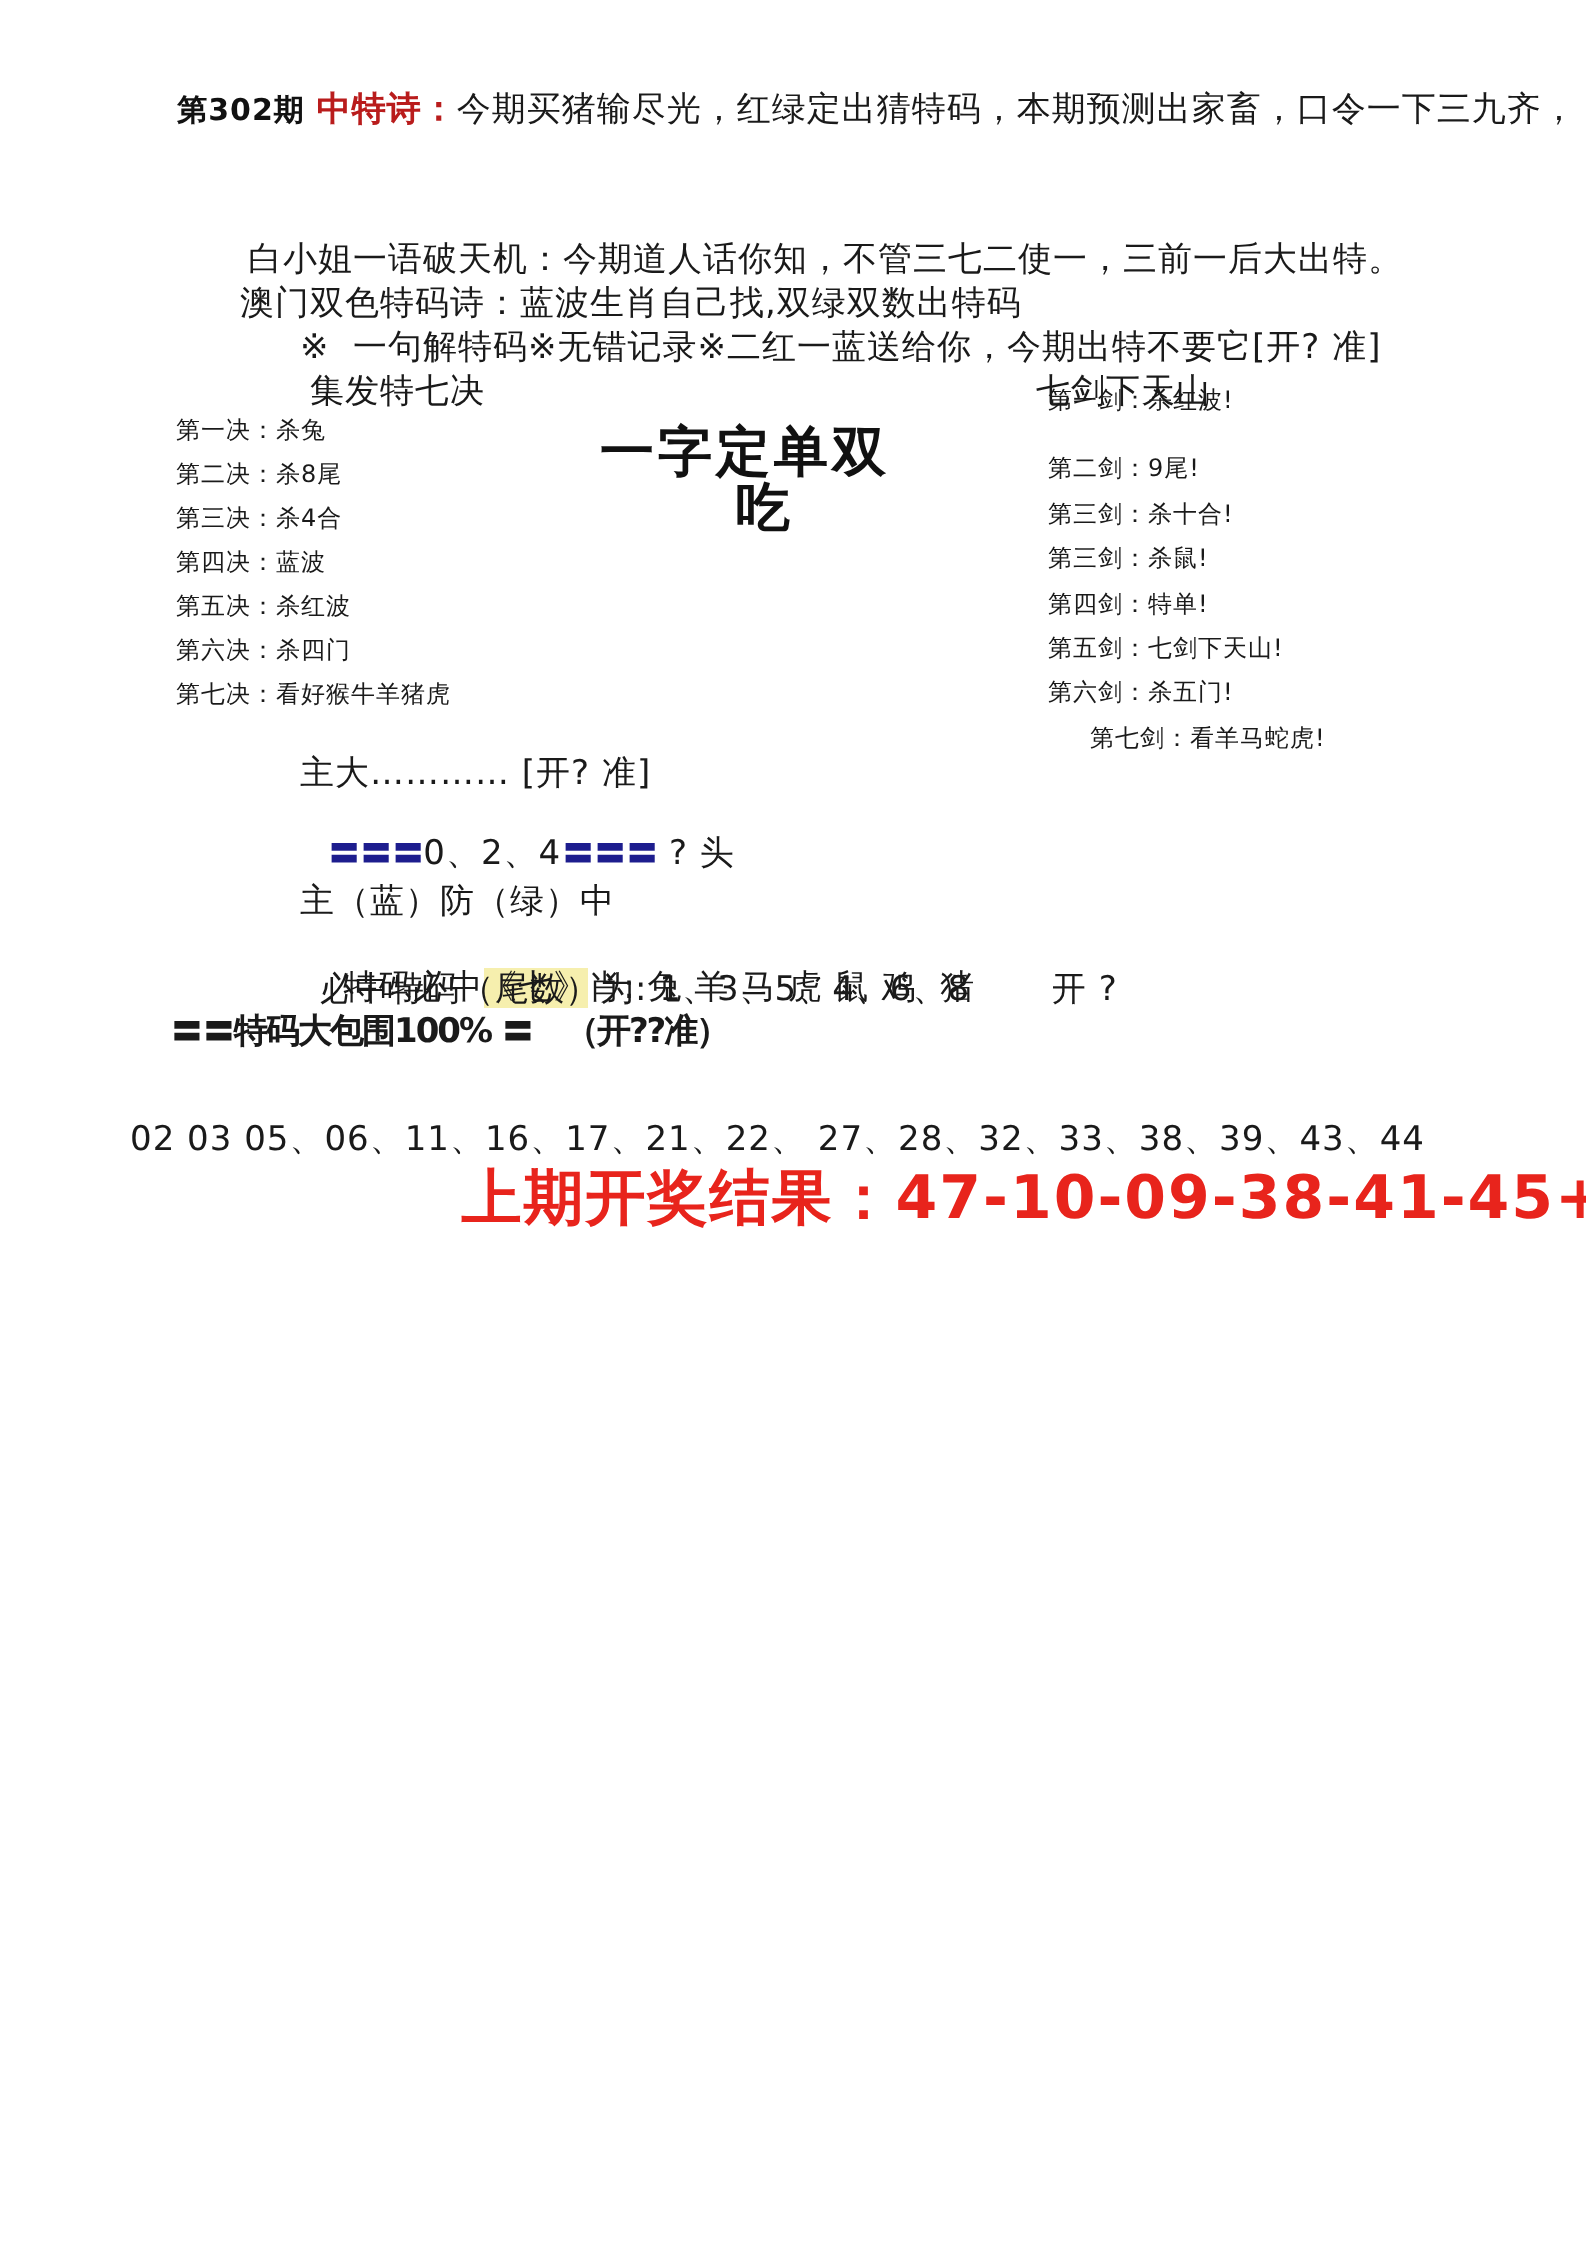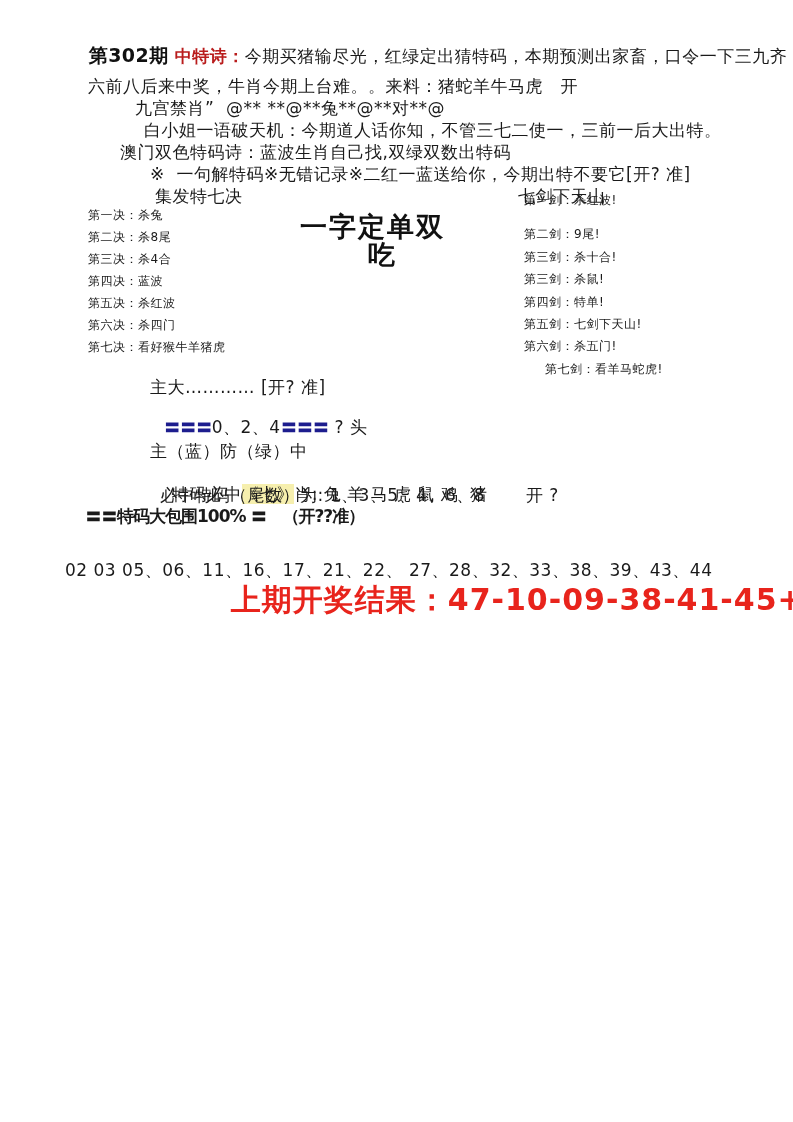--- a/index.html
+++ b/index.html
@@ -5,41 +5,39 @@
   html,body{margin:0;padding:0;background:#ffffff;}
   .sheet{
     position:relative;
     width:793px;height:1122px;
     background:#ffffff;
     font-family:"DejaVu Sans","Liberation Sans",sans-serif;
     color:#1a1a1a;
     overflow:hidden;
   }
   .ln{position:absolute;white-space:pre;font-size:17px;line-height:21px;letter-spacing:0.5px;}
-  .issue{font-size:19px;font-weight:bold;color:#111;}
+  .issue{font-size:15px;font-weight:bold;color:#111;}
   .red-label{color:#b91c1c;font-weight:bold;}
   .big-center{font-size:27px;font-weight:bold;letter-spacing:2px;color:#111;}
   .navy{color:#1d1d8e;font-weight:bold;letter-spacing:-1px;}
   .blocks-black{font-weight:bold;letter-spacing:-1px;}
   .hl-seven{background:#f6efae;}
   .result-line{font-size:30px;font-weight:bold;color:#e8241c;letter-spacing:1px;}
   .list-item{position:absolute;white-space:pre;font-size:12px;letter-spacing:0.5px;}
 </style>
 </head>
 <body>
 
 <div class="sheet">
 
   <div class="ln" style="top:24px;left:65px;">
     <span class="issue">第302期</span><span> </span><span class="red-label">中特诗：</span><span>今期买猪输尽光，红绿定出猜特码，本期预测出家畜，口令一下三九齐，</span>
   </div>
 
-  <div class="ln" style="top:76px;left:88px;">六前八后来中奖，牛肖今期上台难。。来料：猪蛇羊牛马虎　开</div>
-  <div class="ln" style="top:98px;left:135px;">九宫禁肖”  @** **@**兔**@**对**@</div>
-  <div class="ln" style="top:120px;left:144px;">白小姐一语破天机：今期道人话你知，不管三七二使一，三前一后大出特。</div>
+  <div class="ln" style="top:120px;left:124px;">白小姐一语破天机：今期道人话你知，不管三七二使一，三前一后大出特。</div>
   <div class="ln" style="top:142px;left:120px;">澳门双色特码诗：蓝波生肖自己找,双绿双数出特码</div>
   <div class="ln" style="top:164px;left:150px;">※  一句解特码※无错记录※二红一蓝送给你，今期出特不要它[开? 准]</div>
 
   <div class="ln" style="top:186px;left:155px;">集发特七决</div>
   <div class="ln" style="top:186px;left:518px;">七剑下天山</div>
 
   <div class="list-item" style="top:207px;left:88px;">第一决：杀兔</div>
   <div class="list-item" style="top:229px;left:88px;">第二决：杀8尾</div>
   <div class="list-item" style="top:251px;left:88px;">第三决：杀4合</div>
   <div class="list-item" style="top:273px;left:88px;">第四决：蓝波</div>

